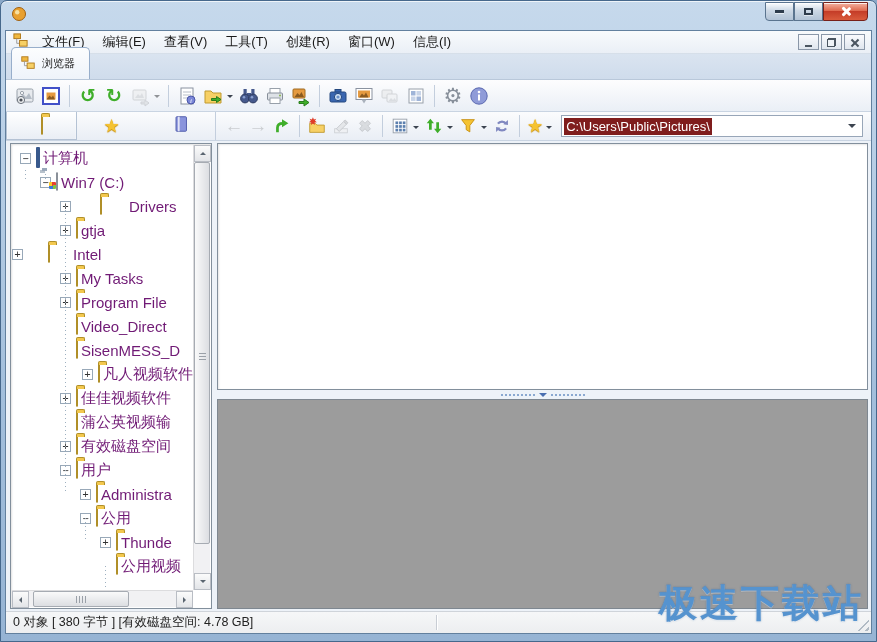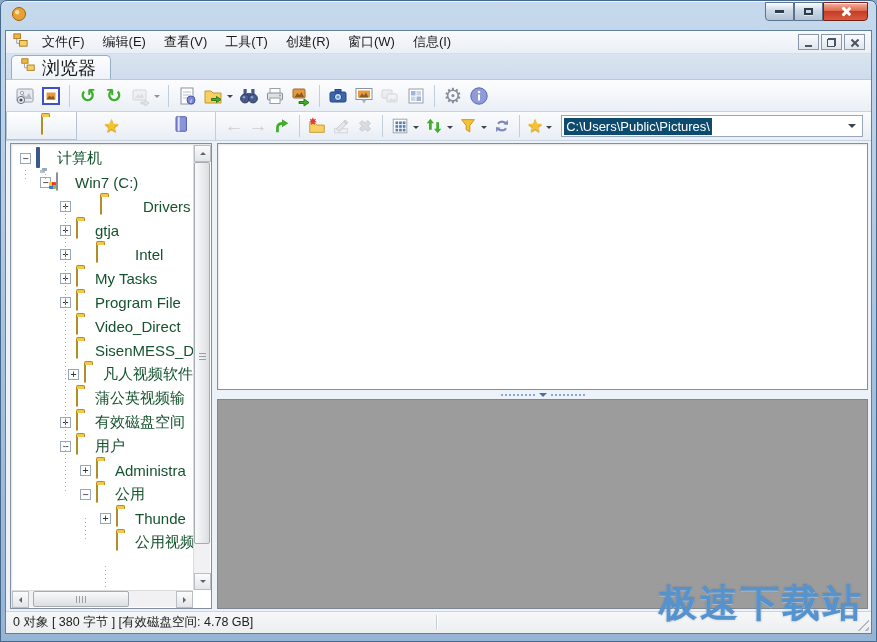--- a/index.html
+++ b/index.html
@@ -33,22 +33,22 @@
   .g-mdimin { width:7px; height:2px; background:#4a5560; margin-top:7px; }
   .g-mdirestore { position:relative; width:9px; height:9px; }
   .g-mdirestore::before { content:""; position:absolute; right:0; top:0; width:6px; height:6px; border:1px solid #4a5560; }
   .g-mdirestore::after { content:""; position:absolute; left:0; bottom:0; width:6px; height:6px; border:1px solid #4a5560; background:#eef2f6; }
   .g-mdix { position:relative; width:9px; height:9px; }
   .g-mdix::before,.g-mdix::after { content:""; position:absolute; left:4px; top:0; width:2px; height:10px; background:#4a5560; }
   .g-mdix::before { transform:rotate(45deg); } .g-mdix::after { transform:rotate(-45deg); }
 
   
   .tabstrip { height:26px; background:linear-gradient(#dae4f0,#cfdcec); display:flex; align-items:flex-end; padding:0 2px; border-bottom:1px solid #b9c8da; }
-  .tab { display:flex; align-items:center; gap:6px; height:24px; padding:0 14px 0 8px; border:1px solid #97aecb; border-bottom:none;
-         border-radius:5px 5px 0 0; background:linear-gradient(#fcfdfe,#eef3fa); font-size:18px; color:#1a1a1a; margin-left:3px; }
+  .tab { display:flex; align-items:center; gap:6px; height:32px; padding:0 14px 0 8px; border:1px solid #97aecb; border-bottom:none;
+         border-radius:5px 5px 0 0; background:linear-gradient(#fcfdfe,#eef3fa); font-size:11px; color:#1a1a1a; margin-left:3px; }
 
   
   .toolbar { height:32px; background:linear-gradient(#fdfdfe,#eaeff6); display:flex; align-items:center; padding:0 6px; border-bottom:1px solid #c9d4e2; }
   .toolbar2 { height:29px; background:linear-gradient(#fbfcfd,#e9eef5); display:flex; align-items:center; border-bottom:1px solid #c9d4e2; padding:0; }
   .tbtn { display:flex; align-items:center; justify-content:center; height:26px; min-width:26px; padding:0 2px; border-radius:3px; }
   .tbtn svg { width:22px; height:22px; }
   .toolbar2 .tbtn { height:24px; min-width:24px; }
   .toolbar2 .tbtn svg { width:20px; height:20px; }
   .tbtn .g { font-size:19px; font-weight:bold; line-height:22px; }
   .tsep { width:1px; height:22px; background:#c3cedd; margin:0 5px; }
@@ -61,31 +61,31 @@
   .side-tab.active { background:linear-gradient(#ffffff,#e9eef5); border:1px solid #b4c2d4; border-top:none; box-shadow:inset 0 1px 2px rgba(255,255,255,.9); }
   .star-g { color:#f5c332; font-size:18px; text-shadow:0 0 1px #c89010, 0 1px 1px #c89010; }
 
   
   .cfolder { position:relative; width:17px; height:12px; background:linear-gradient(#fdeaa0,#f3c84f); border:1px solid #b08f28; border-radius:1.5px; margin-top:4px; }
   .cfolder::before { content:""; position:absolute; left:-1px; top:-4px; width:7px; height:3px; background:#f3c84f; border:1px solid #b08f28; border-bottom:none; border-radius:2px 2px 0 0; }
   .cfolder.open { background:linear-gradient(#fff3c4,#f7d668); }
 
   
   .addr { flex:1; height:22px; margin:0 8px 0 6px; border:1px solid #98a6b8; background:#fff; display:flex; align-items:center; padding:1px 2px; }
-  .addr-text { font-size:13px; color:#fff; background:#0c4a6e; padding:1px 2px; white-space:nowrap; }
+  .addr-text { font-size:13px; color:#fff; background:#7f1d1d; padding:1px 2px; white-space:nowrap; }
   .addr-caret { margin-left:auto; width:0; height:0; border:4px solid transparent; border-top-color:#3c4450; margin-top:4px; margin-right:4px; }
 
   
   .main { flex:1; display:flex; padding:2px 3px 2px 4px; gap:5px; min-height:0; }
   .tree-panel { position:relative; width:202px; background:#fff; border:1px solid #828f9c; box-shadow:inset 1px 1px 2px rgba(0,0,0,.12); overflow:hidden; }
   .tree-rows { position:absolute; left:1px; top:2px; right:18px; bottom:18px; overflow:hidden; }
   .trow { display:flex; align-items:center; height:24px; white-space:nowrap; }
   .texp { flex:none; width:11px; height:11px; border:1px solid #98a8b8; background:#fff; color:#333; font-size:10px; line-height:9px; text-align:center; margin-right:5px; font-family:"DejaVu Sans Mono",monospace; }
   .tspacer { flex:none; width:11px; height:11px; margin-right:5px; }
-  .tlabel { font-size:15px; color:#14532d; margin-left:17px; }
+  .tlabel { font-size:15px; color:#701a75; margin-left:3px; }
   .tico { flex:none; }
   .ico-computer { position:relative; width:17px; height:12px; border:2px solid #38598c; background:linear-gradient(#8ab8ee,#5a8fd0); border-radius:1px; }
   .ico-computer::after { content:""; position:absolute; left:4px; bottom:-5px; width:5px; height:3px; background:#9aa8ba; box-shadow:-2px 2px 0 0 #b8c2cc; }
   .ico-drive { position:relative; width:17px; height:11px; background:linear-gradient(#eceef2,#c2c6cd); border:1px solid #8a9099; border-radius:2px; margin-top:2px; }
   .ico-drive::after { content:""; position:absolute; right:1px; bottom:1px; width:7px; height:7px; border-radius:1px;
       background:conic-gradient(#e84030 0 25%, #84c440 0 50%, #3a78d8 0 75%, #f8c828 0); }
   .guide { position:absolute; width:1px; background:repeating-linear-gradient(to bottom,#9eb0c0 0 1px,transparent 1px 4px); }
 
   
   .vscroll { position:absolute; top:1px; right:1px; bottom:18px; width:17px; background:#f1f1f3; border-left:1px solid #dcdcde; }
@@ -432,21 +432,21 @@
             <div class="trow" style="padding-left: 48px; gap: 24px;">
               <span class="texp">+</span>
               <span><span class="tico cfolder"></span></span>
               <span class="tlabel">Drivers</span>
             </div>
             <div class="trow" style="padding-left: 48px;">
               <span class="texp">+</span>
               <span><span class="tico cfolder"></span></span>
               <span class="tlabel">gtja</span>
             </div>
-            <div class="trow" style="padding-left: 48px; gap: 20px;">
+            <div class="trow" style=" gap: 20px;">
               <span class="texp">+</span>
               <span><span class="tico cfolder"></span></span>
               <span class="tlabel">Intel</span>
             </div>
             <div class="trow" style="padding-left: 48px;">
               <span class="texp">+</span>
               <span><span class="tico cfolder"></span></span>
               <span class="tlabel">My Tasks</span>
             </div>
             <div class="trow" style="padding-left: 48px;">
@@ -461,20 +461,25 @@
             </div>
             <div class="trow" style="padding-left: 48px;">
               <span class="tspacer"></span>
               <span><span class="tico cfolder"></span></span>
               <span class="tlabel">SisenMESS_D</span>
             </div>
             <div class="trow" style="padding-left: 48px; justify-content: flex-end;">
               <span class="texp">+</span>
               <span><span class="tico cfolder"></span></span>
               <span class="tlabel">凡人视频软件</span>
+            </div>
+            <div class="trow" style="padding-left: 48px;">
+              <span class="texp">+</span>
+              <span><span class="tico cfolder"></span></span>
+              <span class="tlabel">佳佳视频软件</span>
             </div>
             <div class="trow" style="padding-left: 48px;">
               <span class="tspacer"></span>
               <span><span class="tico cfolder"></span></span>
               <span class="tlabel">蒲公英视频输</span>
             </div>
             <div class="trow" style="padding-left: 48px;">
               <span class="texp">+</span>
               <span><span class="tico cfolder"></span></span>
               <span class="tlabel">有效磁盘空间</span>

